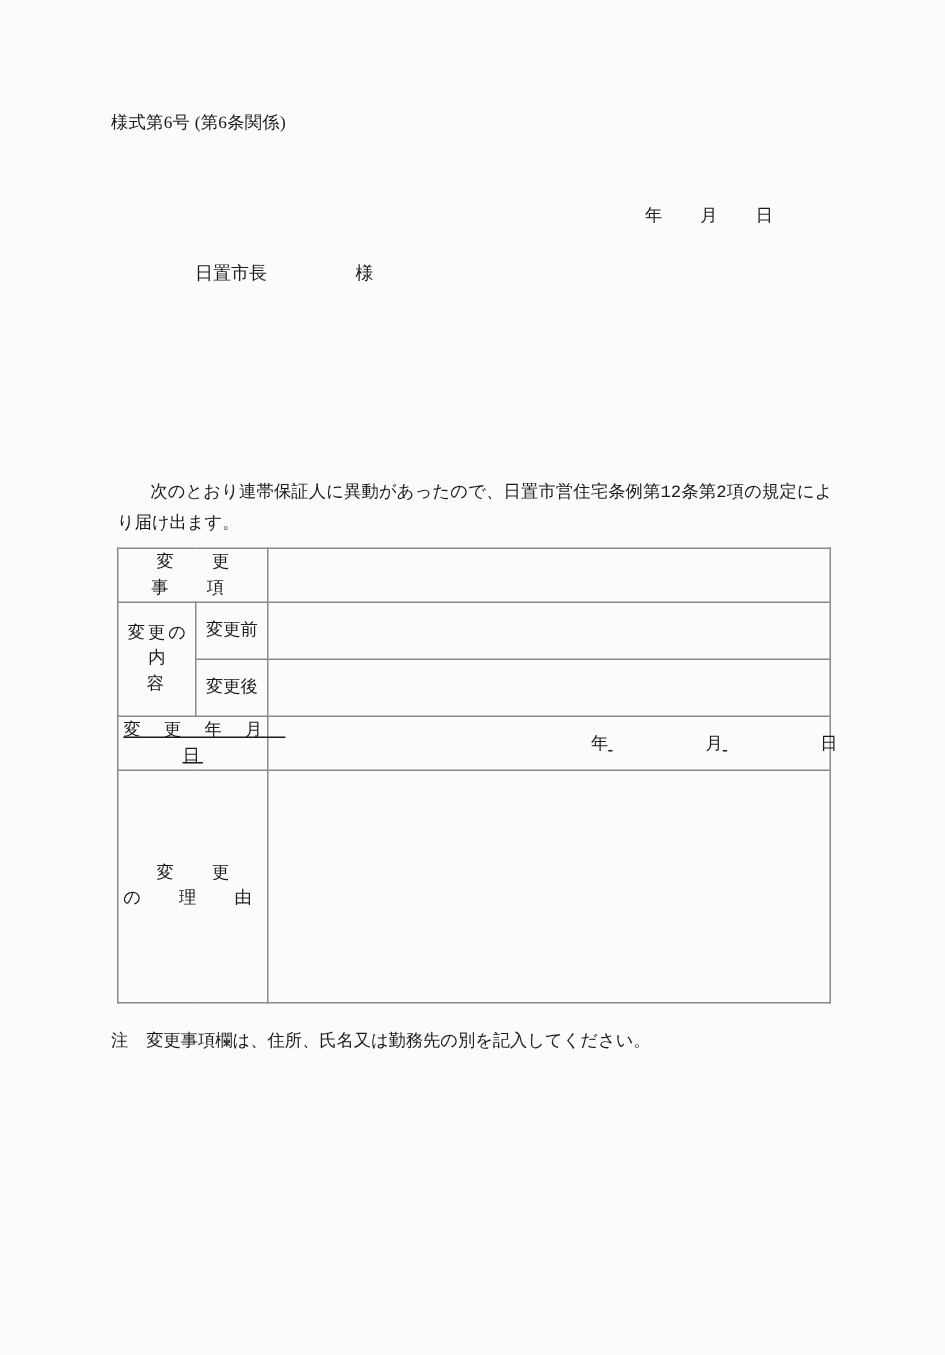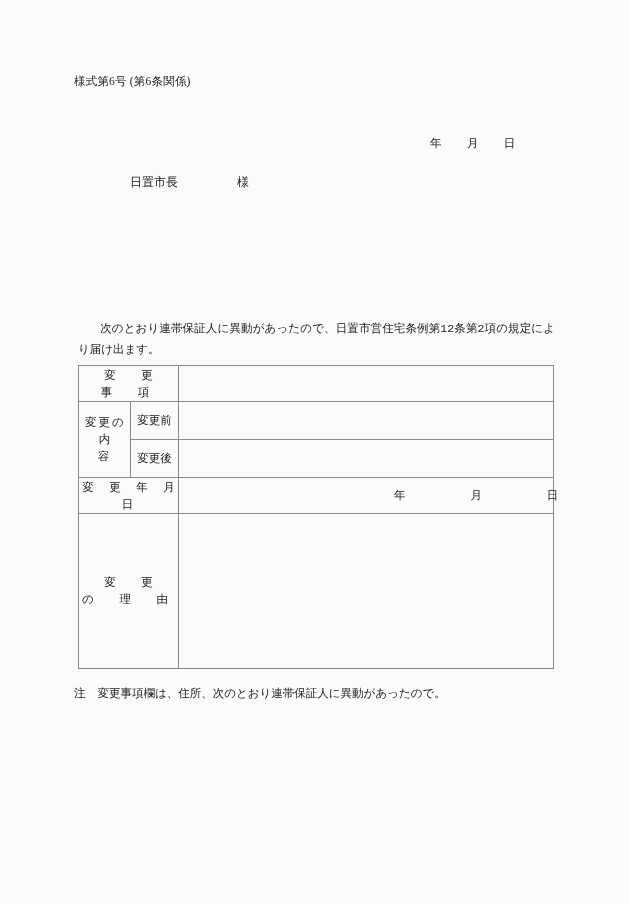--- a/index.html
+++ b/index.html
@@ -135,21 +135,21 @@
   .lbl-spread {
     letter-spacing: 7px;
     text-indent: 7px;
   }
   .lbl-two-line {
     letter-spacing: 2px;
     text-indent: 2px;
   }
   .row-item    { height: 36px; }
   .row-sub     { height: 38px; }
-  .row-date    { height: 36px; }
+  .row-date    { height: 36px; text-decoration: underline; }
   .row-reason  { height: 155px; }
 
   .value-cell {
     text-align: left;
     padding-left: 8px;
   }
   .date-cell {
     white-space: nowrap;
     padding-left: 0;
     text-align: left;
@@ -234,16 +234,16 @@
       </tr>
 
       <tr class="row-reason">
         <td class="lbl-cell lbl-spread" colspan="2">変　更　の　理　由</td>
         <td class="value-cell reason-cell"></td>
       </tr>
     </tbody>
   </table>
 
   <div class="footnote">
-    <span class="marker">注</span><span>変更事項欄は、住所、次のとおり連帯保証人に異動があったので。</span>
+    <span class="marker">注</span><span>変更事項欄は、住所、氏名又は勤務先の別を記入してください。</span>
   </div>
 
 </div>
 
 </body></html>

